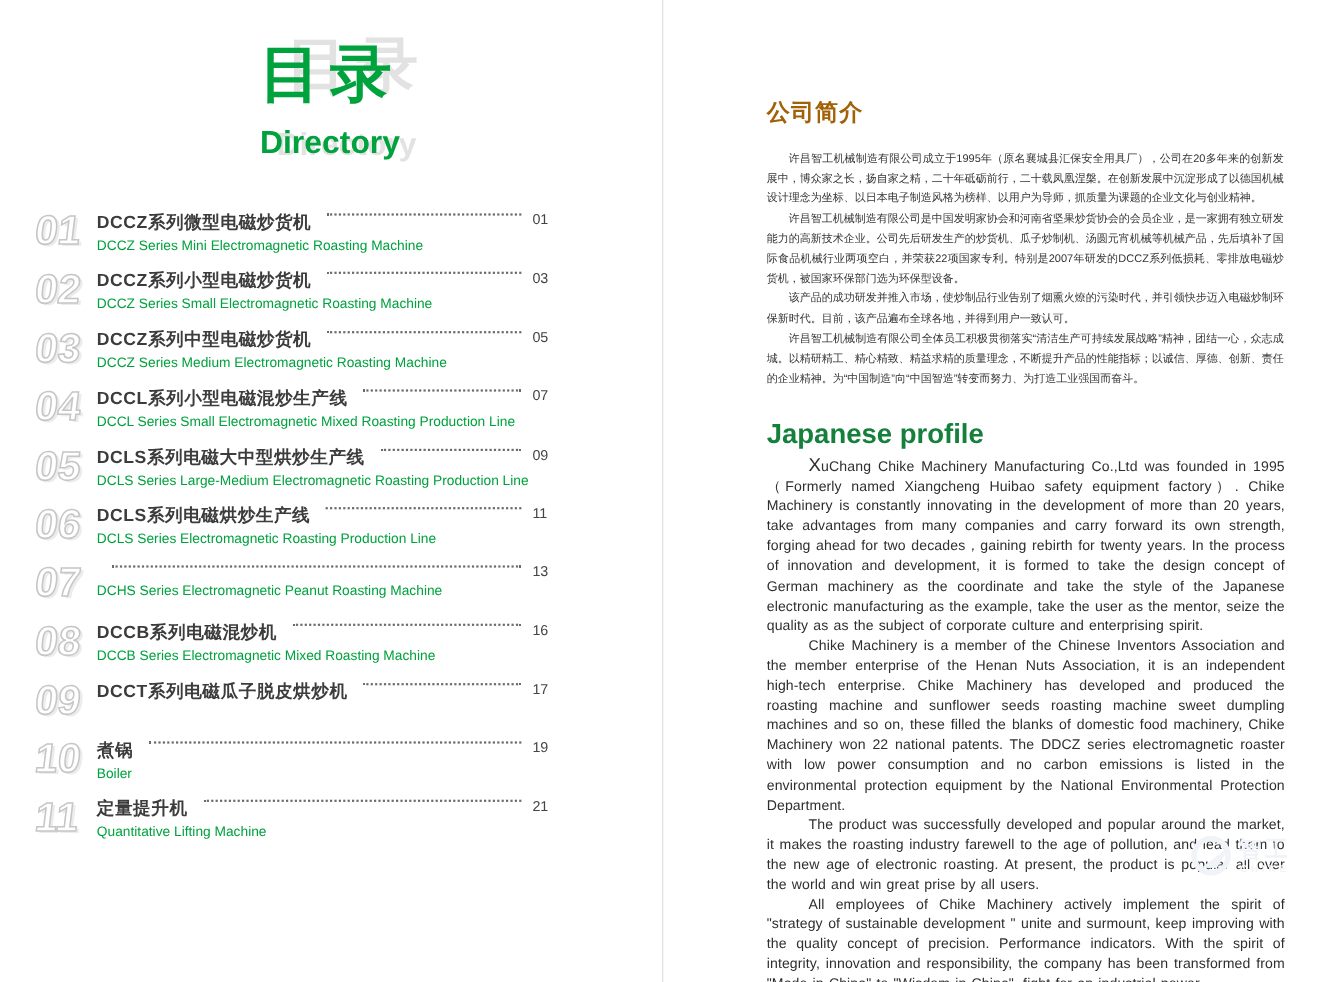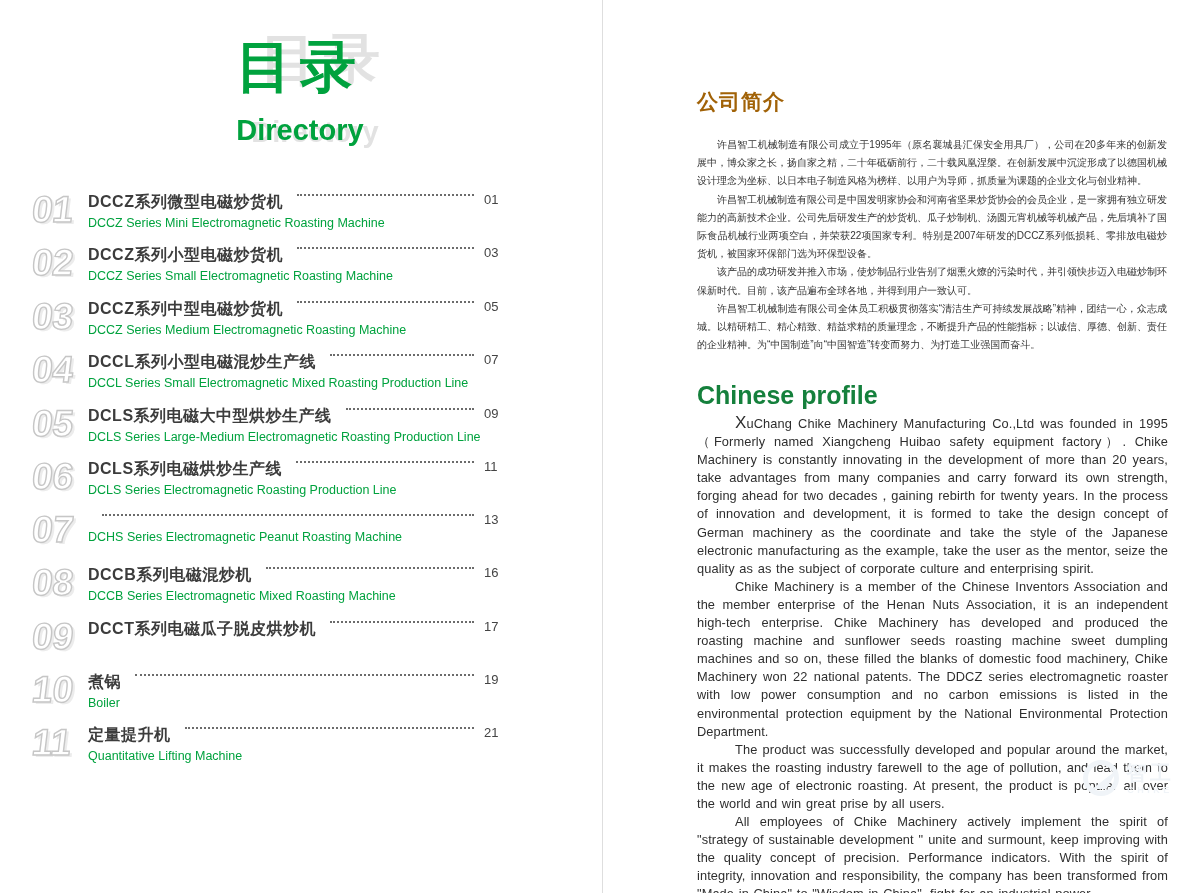--- a/index.html
+++ b/index.html
@@ -236,21 +236,21 @@
 
     <div class="cn-heading">公司简介</div>
 
     <div class="cn-body">
       <p>许昌智工机械制造有限公司成立于1995年（原名襄城县汇保安全用具厂），公司在20多年来的创新发展中，博众家之长，扬自家之精，二十年砥砺前行，二十载凤凰涅槃。在创新发展中沉淀形成了以德国机械设计理念为坐标、以日本电子制造风格为榜样、以用户为导师，抓质量为课题的企业文化与创业精神。</p>
       <p>许昌智工机械制造有限公司是中国发明家协会和河南省坚果炒货协会的会员企业，是一家拥有独立研发能力的高新技术企业。公司先后研发生产的炒货机、瓜子炒制机、汤圆元宵机械等机械产品，先后填补了国际食品机械行业两项空白，并荣获22项国家专利。特别是2007年研发的DCCZ系列低损耗、零排放电磁炒货机，被国家环保部门选为环保型设备。</p>
       <p>该产品的成功研发并推入市场，使炒制品行业告别了烟熏火燎的污染时代，并引领快步迈入电磁炒制环保新时代。目前，该产品遍布全球各地，并得到用户一致认可。</p>
       <p>许昌智工机械制造有限公司全体员工积极贯彻落实“清洁生产可持续发展战略”精神，团结一心，众志成城。以精研精工、精心精致、精益求精的质量理念，不断提升产品的性能指标；以诚信、厚德、创新、责任的企业精神。为“中国制造”向“中国智造”转变而努力、为打造工业强国而奋斗。</p>
     </div>
 
-    <div class="en-heading">Chinese profile</div>
+    <div class="en-heading">Japanese profile</div>
 
     <div class="en-body">
       <p class="lead">XuChang Chike Machinery Manufacturing Co.,Ltd was founded in 1995（Formerly named Xiangcheng Huibao safety equipment factory）. Chike Machinery is constantly innovating in the development of more than 20 years, take advantages from many companies and carry forward its own strength, forging ahead for two decades，gaining rebirth for twenty years. In the process of innovation and development, it is formed to take the design concept of German machinery as the coordinate and take the style of the Japanese electronic manufacturing as the example, take the user as the mentor, seize the quality as as the subject of corporate culture and enterprising spirit.</p>
       <p>Chike Machinery is a member of the Chinese Inventors Association and the member enterprise of the Henan Nuts Association, it is an independent high-tech enterprise. Chike Machinery has developed and produced the roasting machine and sunflower seeds roasting machine sweet dumpling machines and so on, these filled the blanks of domestic food machinery, Chike Machinery won 22 national patents. The DDCZ series electromagnetic roaster with low power consumption and no carbon emissions is listed in the environmental protection equipment by the National Environmental Protection Department.</p>
       <p>The product was successfully developed and popular around the market, it makes the roasting industry farewell to the age of pollution, and lead them to the new age of electronic roasting. At present, the product is popular all over the world and win great prise by all users.</p>
       <p>All employees of Chike Machinery actively implement the spirit of "strategy of sustainable development " unite and surmount, keep improving with the quality concept of precision. Performance indicators. With the spirit of integrity, innovation and responsibility, the company has been transformed from "Made in China" to "Wisdom in China", fight for an industrial power.</p>
     </div>
 
     <div class="watermark">
       <span class="wm-circle">

